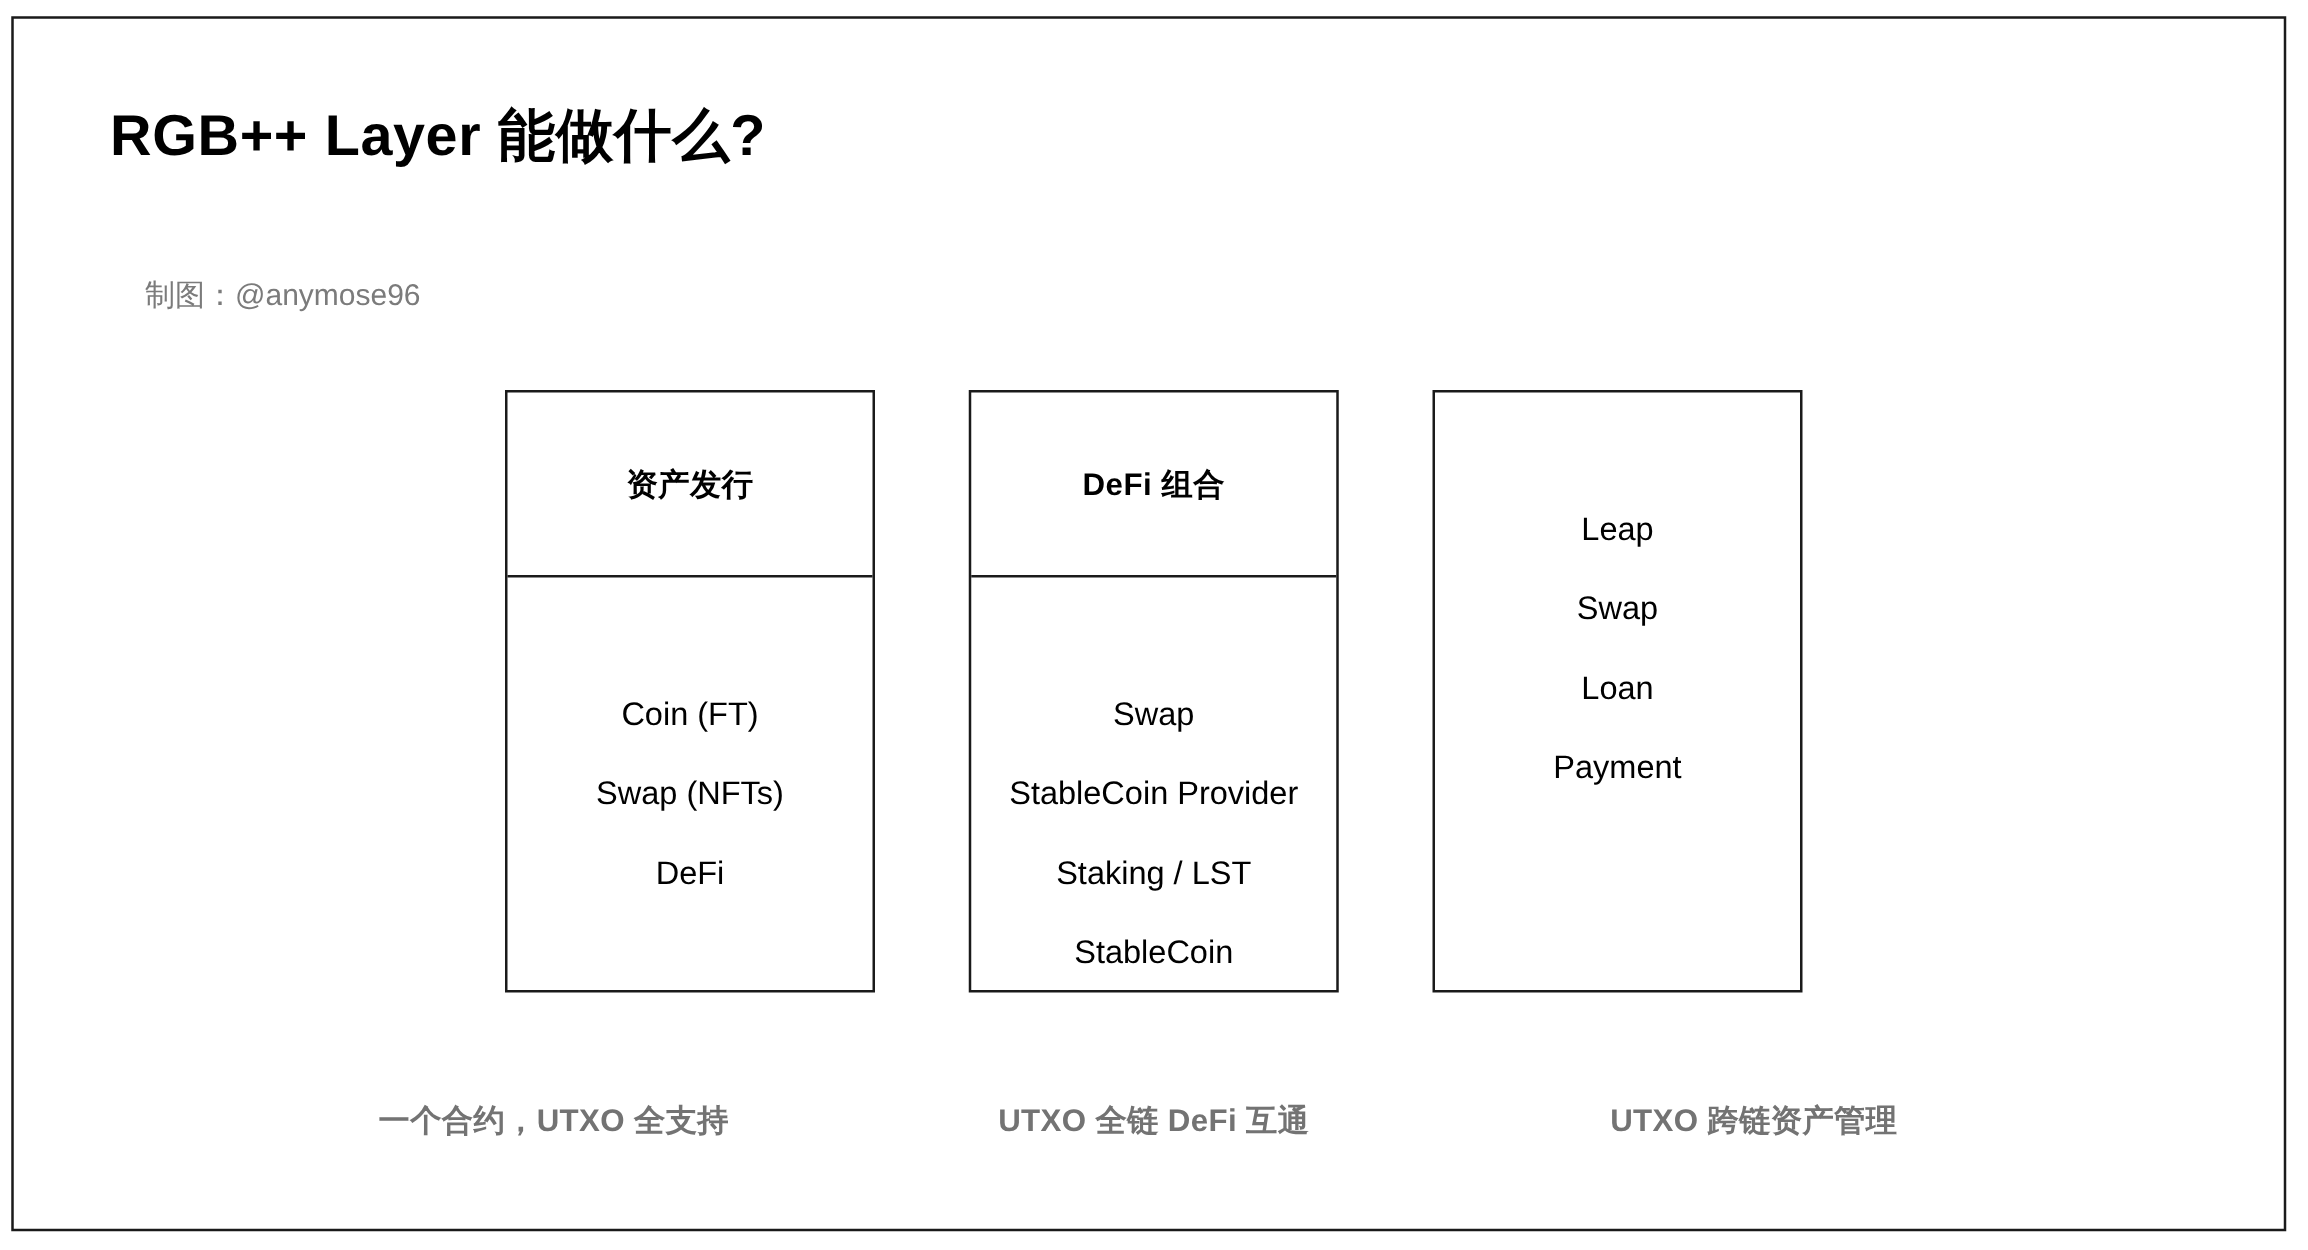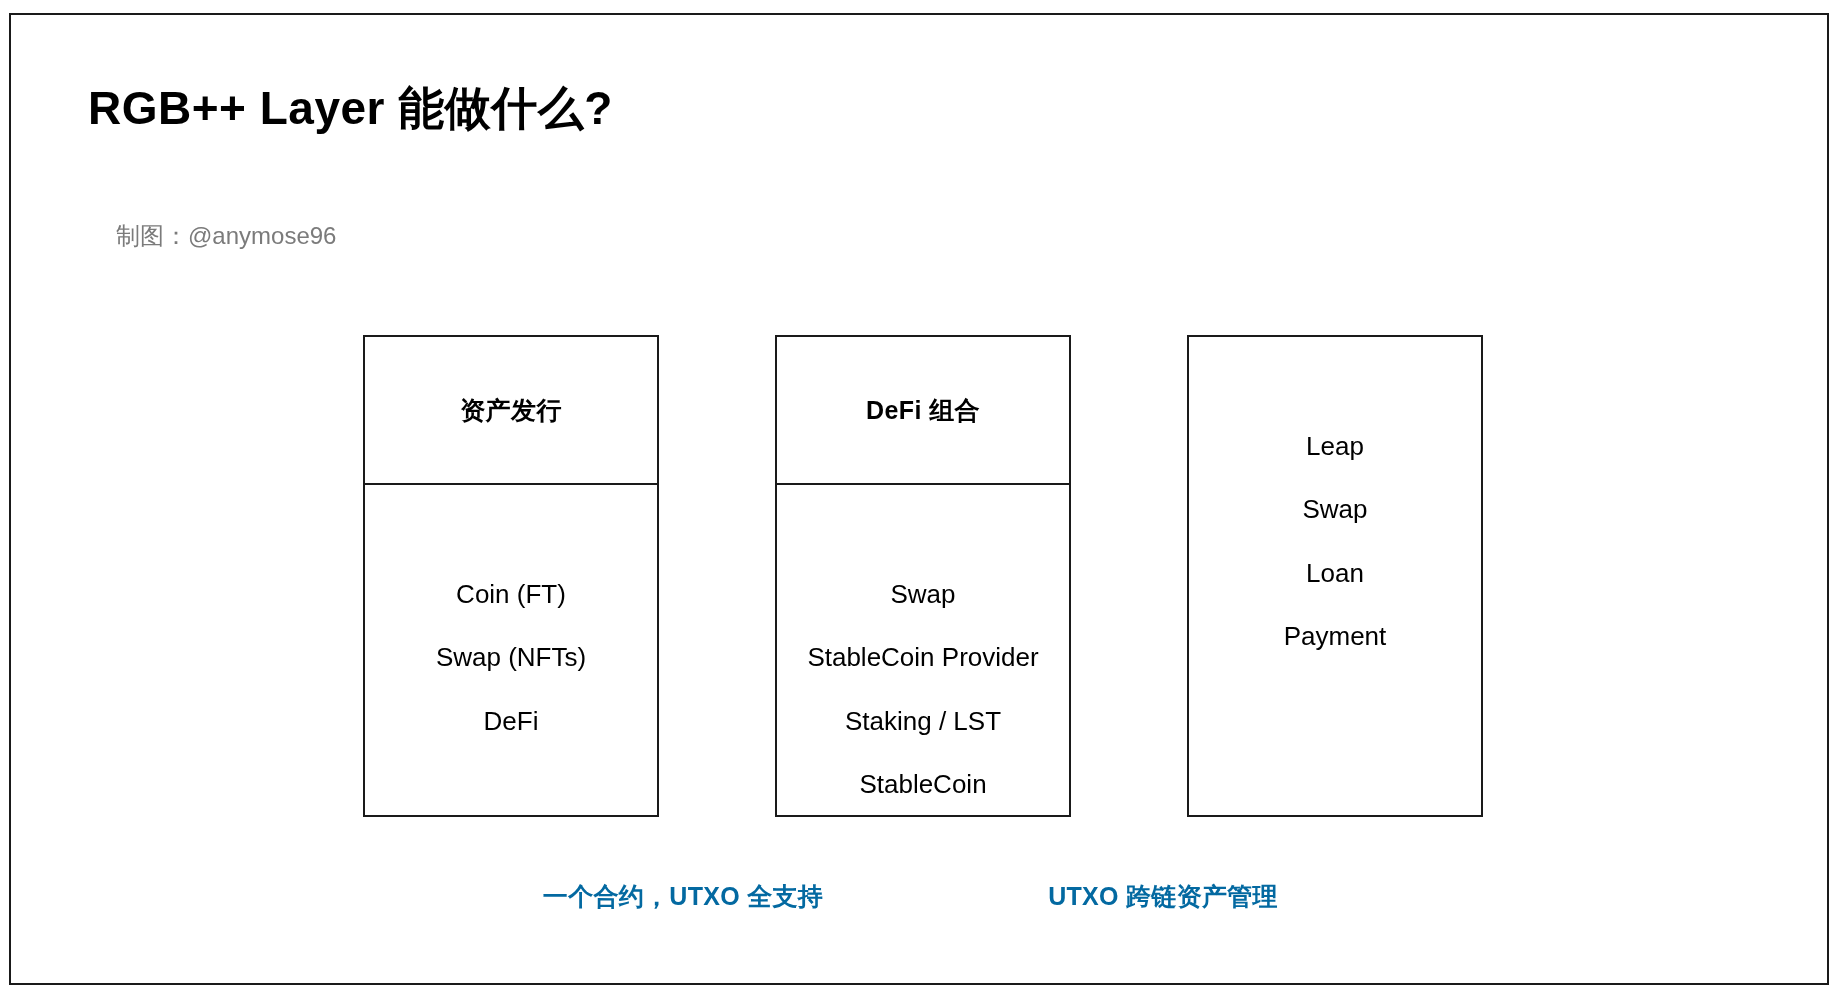--- a/index.html
+++ b/index.html
@@ -51,27 +51,27 @@
     top: 220px;
     font-size: 24px;
     color: #7b7b7b;
     white-space: nowrap;
   }
 
   
   .cards-row {
     position: absolute;
     left: 0;
-    top: 335px;
+    top: 312px;
     width: 1846px;
     height: 488px;
     display: flex;
     justify-content: center;
     align-items: flex-start;
-    gap: 116px;
+    gap: 75px;
   }
 
   .card {
     width: 296px;
     height: 482px;
     border: 2px solid #1a1a1a;
     box-sizing: border-box;
     background: #ffffff;
     display: flex;
     flex-direction: column;
@@ -132,21 +132,21 @@
     justify-content: center;
     align-items: flex-start;
     gap: 184px;
   }
 
   .caption {
     width: 296px;
     text-align: center;
     font-size: 25px;
     font-weight: 700;
-    color: #0369a1;
+    color: #737373;
     letter-spacing: 0.3px;
     white-space: nowrap;
   }
 </style>
 </head>
 <body>
 
 <div id="slide">
 
   <div class="slide-frame"></div>
@@ -186,16 +186,17 @@
         <div class="card-item">Swap</div>
         <div class="card-item">Loan</div>
         <div class="card-item">Payment</div>
       </div>
     </div>
 
   </div>
 
   <div class="captions-row">
     <div class="caption">一个合约，UTXO 全支持</div>
+    <div class="caption">UTXO 全链 DeFi 互通</div>
     <div class="caption">UTXO 跨链资产管理</div>
   </div>
 
 </div>
 
 </body></html>

